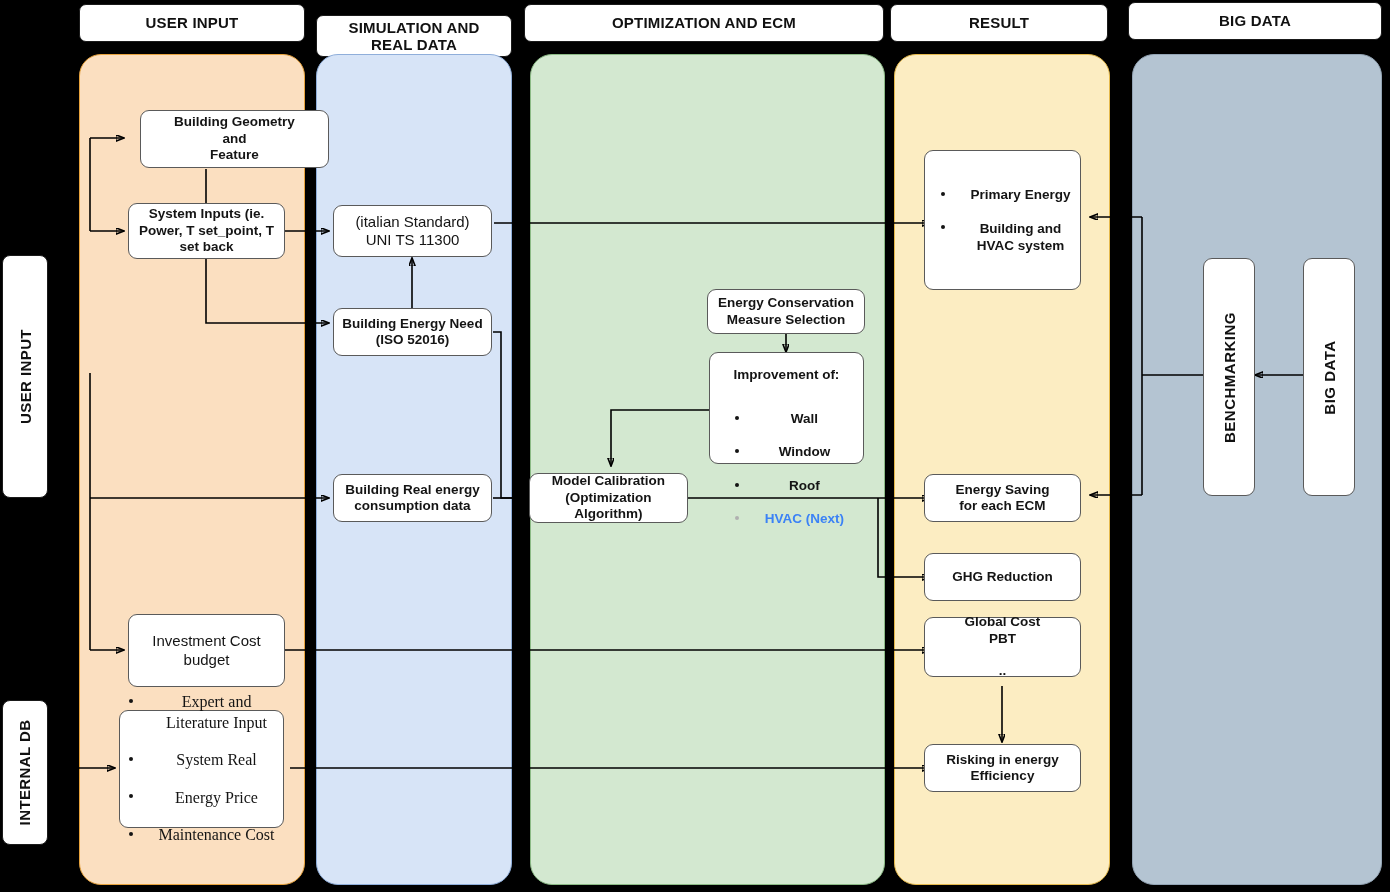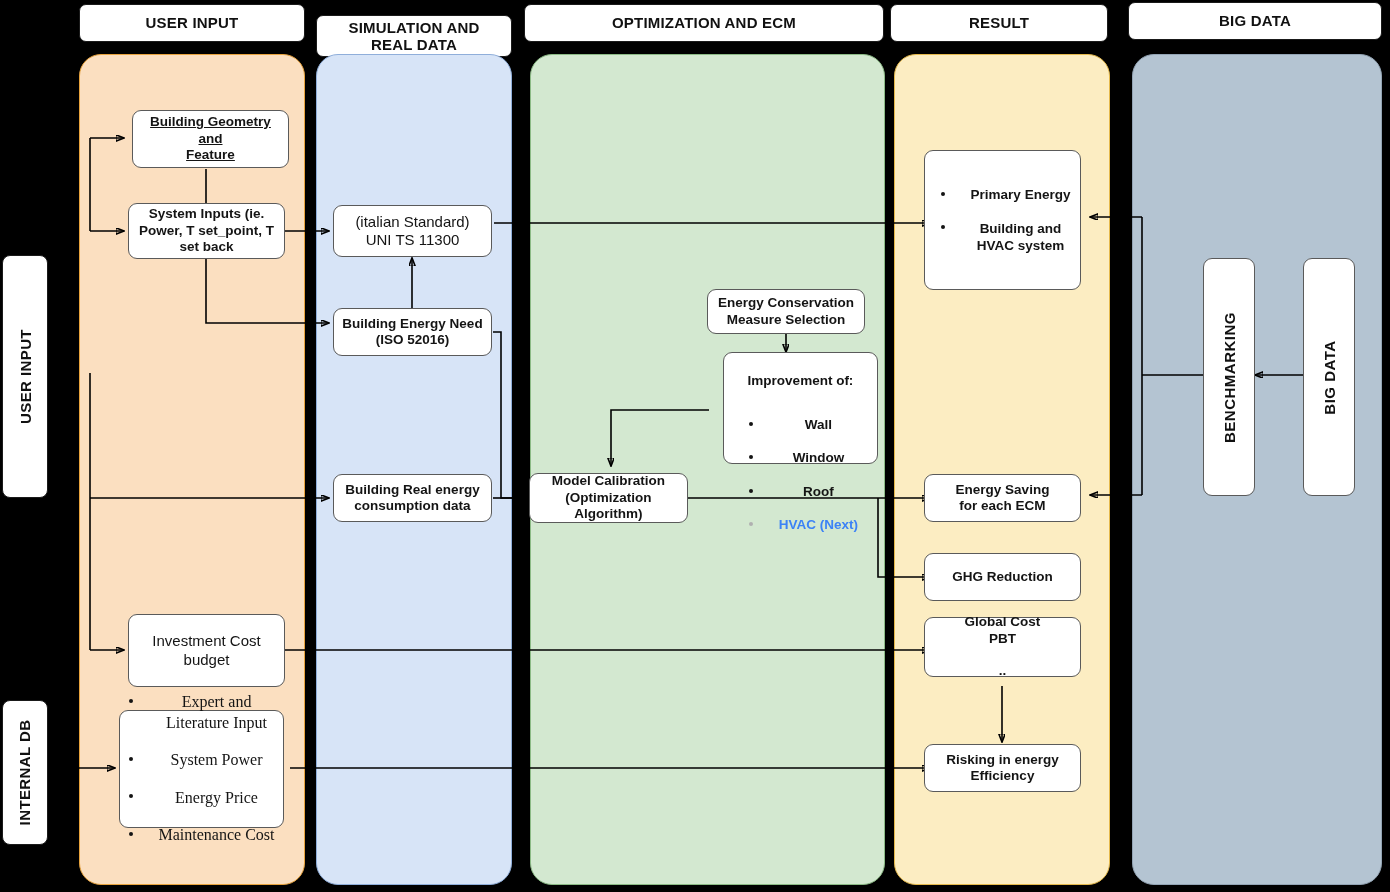--- a/index.html
+++ b/index.html
@@ -188,54 +188,54 @@
     <path d="M1002,686 L1002,742" marker-end="url(#ah)"></path>
 
     <path d="M1142,217 L1142,495"></path>
     <path d="M1142,217 L1090,217" marker-end="url(#ah)"></path>
     <path d="M1142,495 L1090,495" marker-end="url(#ah)"></path>
     <path d="M1142,375 L1203,375"></path>
 
     <path d="M1303,375 L1255,375" marker-end="url(#ah)"></path>
   </svg>
 
-  <div class="node bold" style="left:132px; top:110px; width:157px; height:58px;text-decoration:underline;">Building Geometry
+  <div class="node bold" style="left:140px; top:110px; width:189px; height:58px;">Building Geometry
 and
 Feature</div>
 
   <div class="node bold" style="left:128px; top:203px; width:157px; height:56px;">System Inputs (ie.
 Power, T set_point, T
 set back</div>
 
   <div class="node thin" style="left:128px; top:614px; width:157px; height:73px;">Investment Cost
 budget</div>
 
   <div class="node" style="left:119px; top:710px; width:165px; height:118px;">
     <ul class="blist plain" style="padding-left:30px;">
       <li><span class="dot"></span><span style="white-space:pre-line;">Expert and
 Literature Input</span></li>
-      <li><span class="dot"></span><span>System Power</span></li>
+      <li><span class="dot"></span><span>System Real</span></li>
       <li><span class="dot"></span><span>Energy Price</span></li>
       <li><span class="dot"></span><span>Maintenance Cost</span></li>
     </ul>
   </div>
 
   <div class="node thin" style="left:333px; top:205px; width:159px; height:52px;">(italian Standard)
 UNI TS 11300</div>
 
   <div class="node bold" style="left:333px; top:308px; width:159px; height:48px;">Building Energy Need
 (ISO 52016)</div>
 
   <div class="node bold" style="left:333px; top:474px; width:159px; height:48px;">Building Real energy
 consumption data</div>
 
   <div class="node bold" style="left:707px; top:289px; width:158px; height:45px;">Energy Conservation
 Measure Selection</div>
 
-  <div class="node" style="left:709px; top:352px; width:155px; height:112px; justify-content:flex-start; padding-top:20px;margin-left:14px;">
+  <div class="node" style="left:709px; top:352px; width:155px; height:112px; justify-content:flex-start; padding-top:14px;">
     <div class="ttl">Improvement of:</div>
     <ul class="blist" style="padding-left:36px; margin-top:10px;">
       <li><span class="dot"></span><span>Wall</span></li>
       <li><span class="dot"></span><span>Window</span></li>
       <li><span class="dot"></span><span>Roof</span></li>
       <li class="muted"><span class="dot"></span><span>HVAC (Next)</span></li>
     </ul>
   </div>
 
   <div class="node bold" style="left:529px; top:473px; width:159px; height:50px;">Model Calibration

